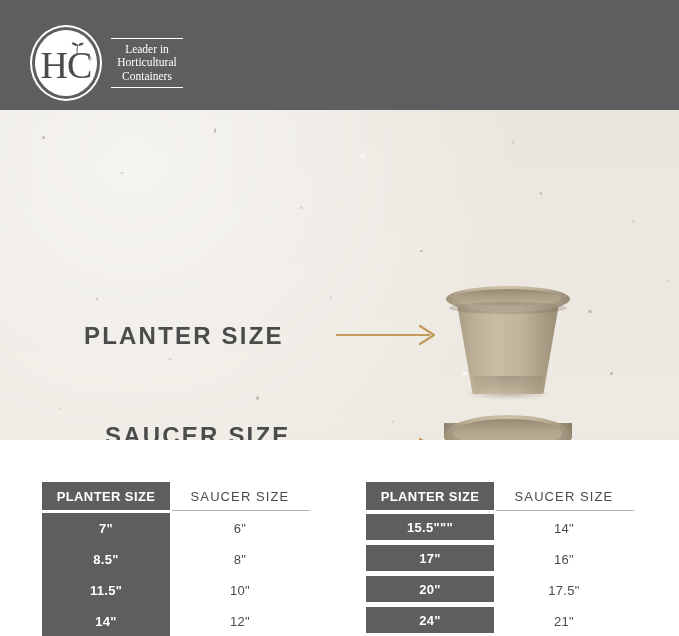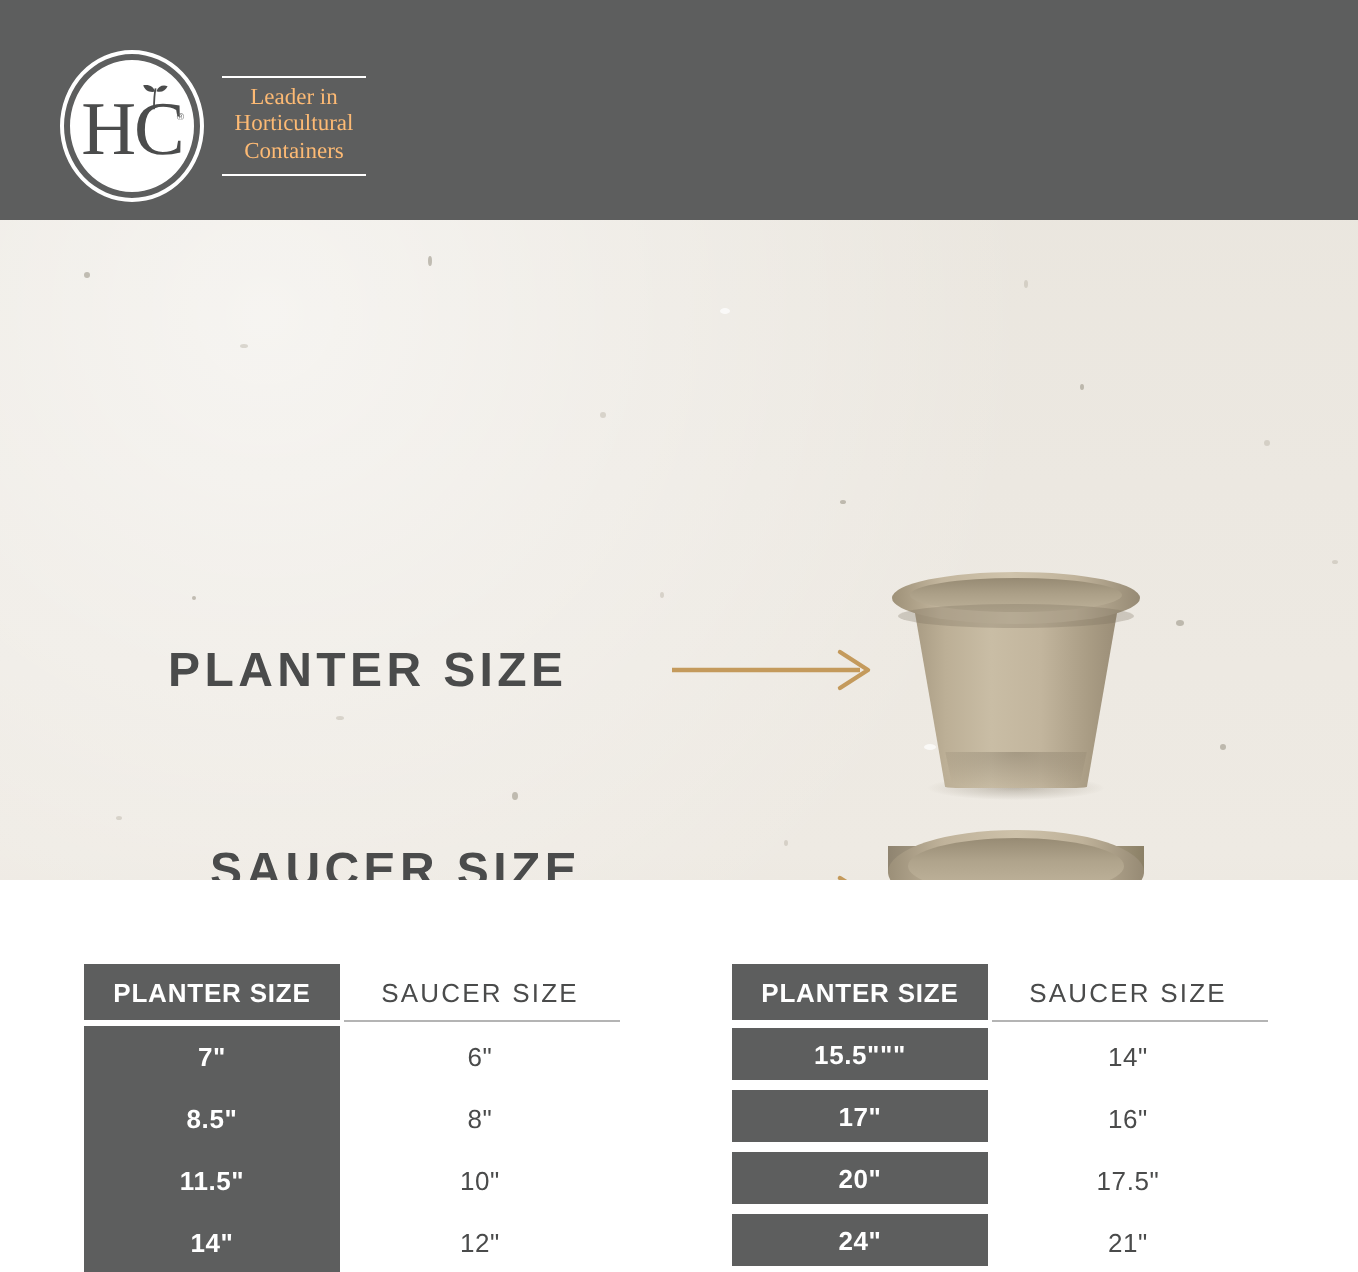--- a/index.html
+++ b/index.html
@@ -86,21 +86,21 @@
     top: 31px;
     font-size: 5px;
     color: #6a6b6b;
     font-family: "Liberation Sans", sans-serif;
   }
 
   .logo-words {
     position: relative;
     padding: 4px 0;
     text-align: center;
-    color: #fdba74;
+    color: #ffffff;
   }
   .logo-words .rule {
     height: 1px;
     background: #ffffff;
     width: 72px;
     margin: 0 auto;
   }
   .logo-words .wordlines {
     font-family: "Liberation Serif", serif;
     font-size: 11.5px;

